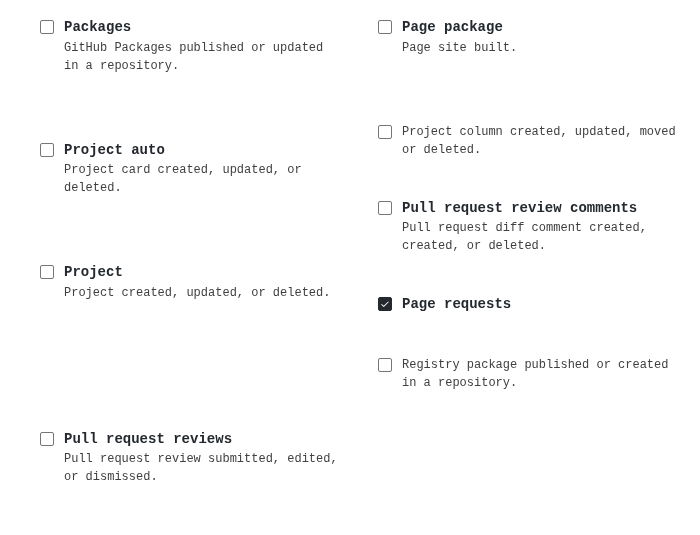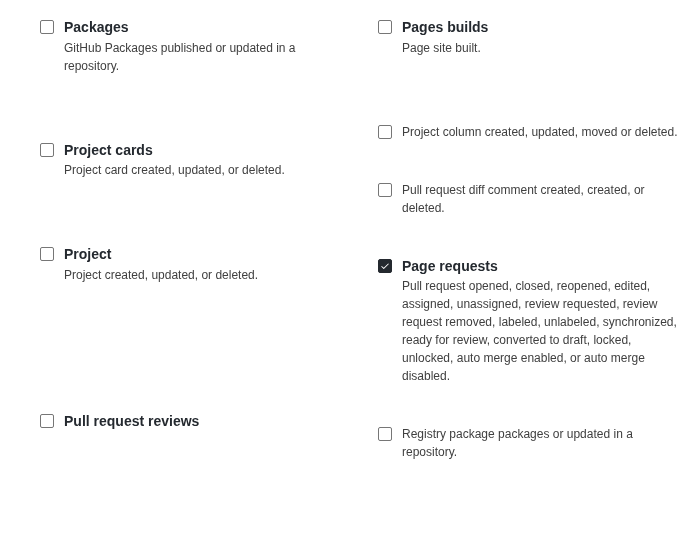--- a/index.html
+++ b/index.html
@@ -20,20 +20,21 @@
     .col {
       flex: 1;
       display: flex;
       flex-direction: column;
     }
     .event-item {
       display: flex;
       align-items: flex-start;
       gap: 10px;
       margin-bottom: 28px;
+      font-family: Liberation Mono, monospace;
     }
     .checkbox {
       flex-shrink: 0;
       width: 14px;
       height: 14px;
       border: 1px solid #767676;
       border-radius: 2px;
       margin-top: 2px;
       background: #ffffff;
       cursor: pointer;
@@ -83,76 +84,77 @@
         <div class="checkbox"></div>
         <div class="content">
           <div class="title">Packages</div>
           <div class="desc">GitHub Packages published or updated in a repository.</div>
         </div>
       </div>
       <div class="gap-m"></div>
       <div class="event-item">
         <div class="checkbox"></div>
         <div class="content">
-          <div class="title">Project cards</div>
+          <div class="title">Project auto</div>
           <div class="desc">Project card created, updated, or deleted.</div>
         </div>
       </div>
       <div class="gap-m"></div>
       <div class="event-item">
         <div class="checkbox"></div>
         <div class="content">
           <div class="title">Project</div>
           <div class="desc">Project created, updated, or deleted.</div>
         </div>
       </div>
       <div class="gap-xl"></div>
       <div class="event-item">
         <div class="checkbox"></div>
         <div class="content">
           <div class="title">Pull request reviews</div>
+          <div class="desc">Pull request review submitted, edited, or dismissed.</div>
         </div>
       </div>
       <div class="gap-l"></div>
     </div>
   <div class="col" id="col-right">
       <div class="event-item">
         <div class="checkbox"></div>
         <div class="content">
-          <div class="title">Pages builds</div>
+          <div class="title">Page package</div>
           <div class="desc">Page site built.</div>
         </div>
       </div>
       <div class="gap-m"></div>
       <div class="event-item">
         <div class="checkbox"></div>
         <div class="content">
           <div class="desc">Project column created, updated, moved or deleted.</div>
         </div>
       </div>
       <div class="gap-s"></div>
       <div class="event-item">
         <div class="checkbox"></div>
         <div class="content">
+          <div class="title">Pull request review comments</div>
           <div class="desc">Pull request diff comment created, created, or deleted.</div>
         </div>
       </div>
       <div class="gap-s"></div>
       <div class="event-item">
         <div class="checkbox checked">
           <svg viewBox="0 0 16 16">
             <path d="M13.78 4.22a.75.75 0 010 1.06l-7.25 7.25a.75.75 0 01-1.06 0L2.22 9.28a.75.75 0 011.06-1.06L6 10.94l6.72-6.72a.75.75 0 011.06 0z"></path>
           </svg>
         </div>
         <div class="content">
           <div class="title">Page requests</div>
-          <div class="desc">Pull request opened, closed, reopened, edited, assigned, unassigned, review requested, review request removed, labeled, unlabeled, synchronized, ready for review, converted to draft, locked, unlocked, auto merge enabled, or auto merge disabled.</div>
         </div>
       </div>
       <div class="gap-s"></div>
       <div class="event-item">
         <div class="checkbox"></div>
         <div class="content">
-          <div class="desc">Registry package packages or updated in a repository.</div>
+          <div class="desc">Registry package published or created in a repository.</div>
         </div>
       </div>
     </div>
 </div>
 
 </body></html>

